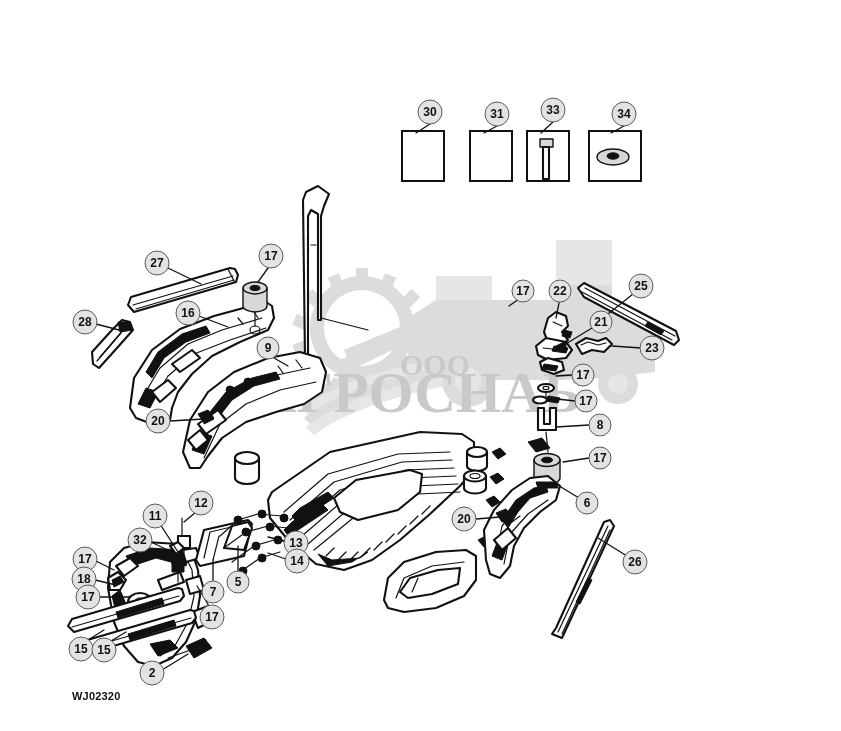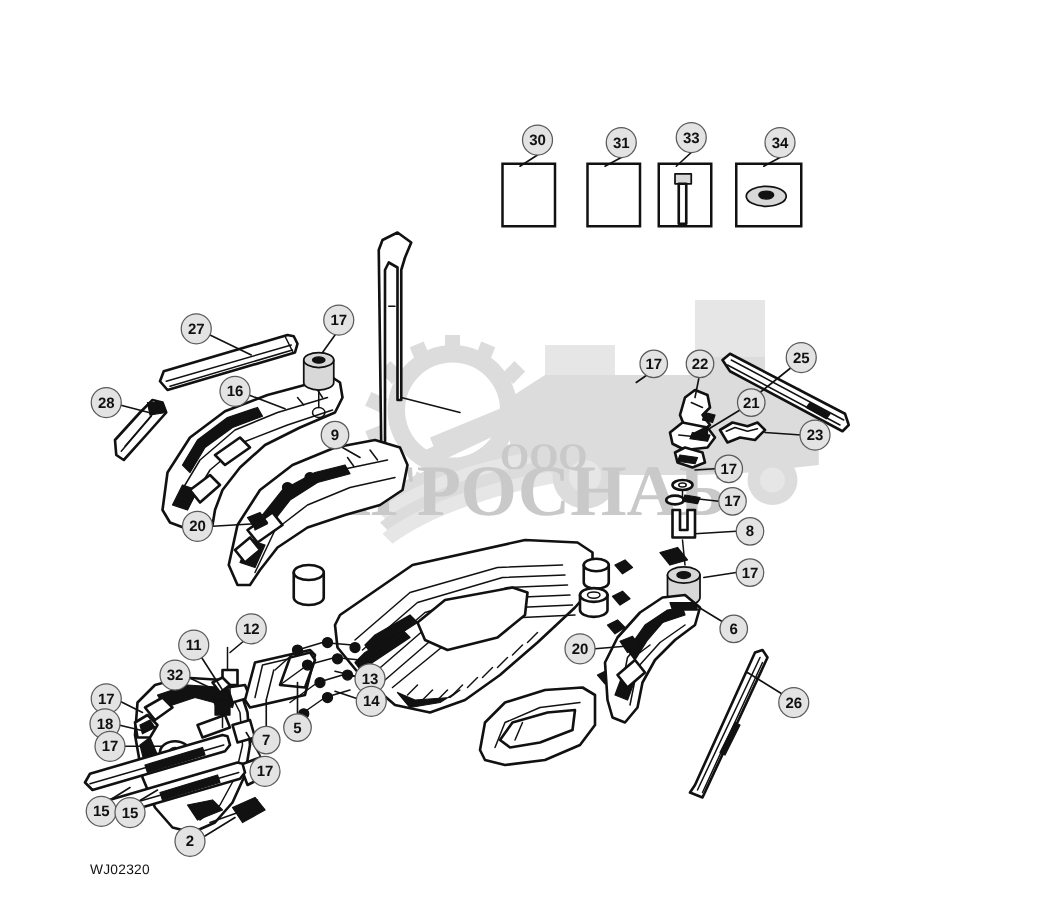--- a/index.html
+++ b/index.html
@@ -87,21 +87,21 @@
     font-family: "Liberation Serif", serif;
     font-weight: bold;
     fill: #c9c9c9;
   }
   #figure-code {
     position: absolute;
     left: 72px;
     top: 690px;
     font-family: "Liberation Sans", sans-serif;
     font-size: 11px;
-    font-weight: normal;
+    font-weight: bold;
     color: #111111;
     letter-spacing: 0.2px;
     z-index: 4;
   }
 </style>
 </head>
 <body>
 
 <div id="diagram-root">
 

